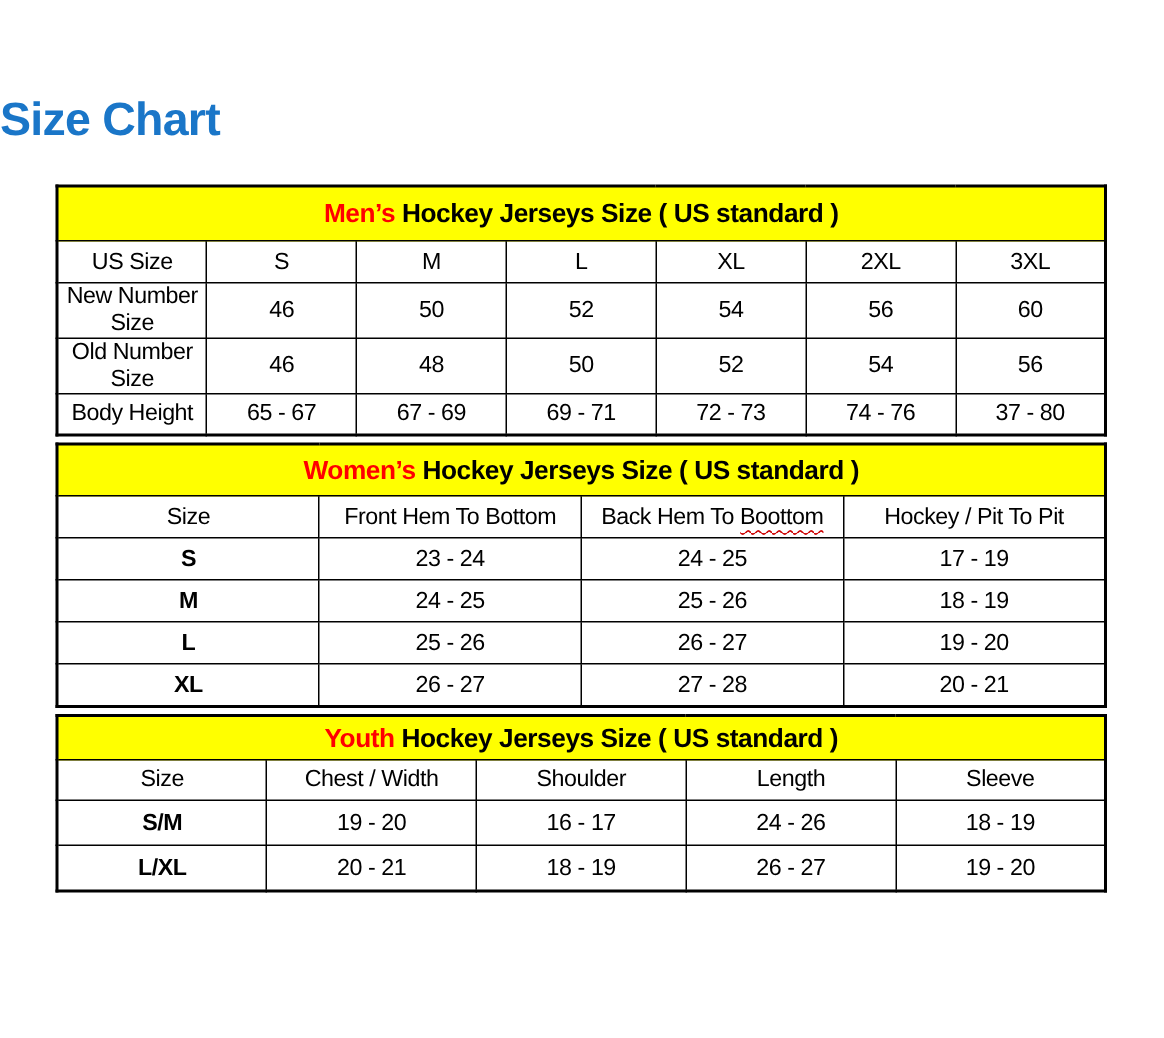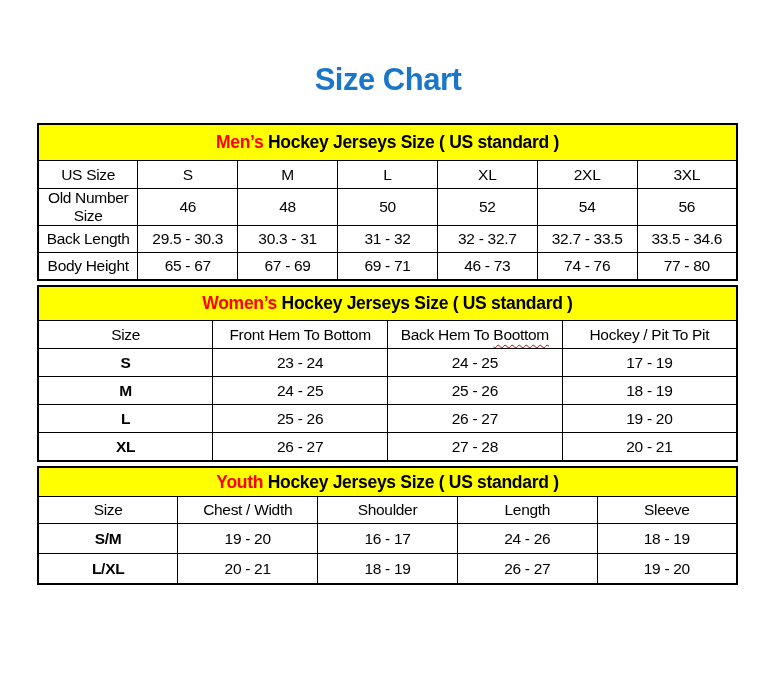--- a/index.html
+++ b/index.html
@@ -9,21 +9,21 @@
     --squiggle-red:#cc0000;
   }
   html,body{margin:0;padding:0;}
   body{
     width:776px;height:692px;background:#ffffff;
     font-family:"Liberation Sans",sans-serif;color:#000;
     overflow:hidden;
   }
   .page-title{
     margin:62px 0 0 0;
-    text-align:center;
+    text-align:left;
     font-size:31px;font-weight:bold;
     letter-spacing:-0.5px;
     color:var(--title-blue);
   }
   .tables{
     width:701px;
     margin:25px 0 0 37px;
   }
   table.size-table{
     border-collapse:collapse;
@@ -79,45 +79,45 @@
           <tr class="head">
             <td class="col0">US Size</td>
             <td>S</td>
             <td>M</td>
             <td>L</td>
             <td>XL</td>
             <td>2XL</td>
             <td>3XL</td>
           </tr>
           <tr class="data">
+            <td class="col0 label">New Number Size</td>
+            <td>46</td>
+            <td>50</td>
+            <td>52</td>
+            <td>54</td>
+            <td>56</td>
+            <td>60</td>
+          </tr>
+          <tr class="data">
             <td class="col0 label">Old Number Size</td>
             <td>46</td>
             <td>48</td>
             <td>50</td>
             <td>52</td>
             <td>54</td>
             <td>56</td>
           </tr>
           <tr class="data">
-            <td class="col0 label">Back Length</td>
-            <td>29.5 - 30.3</td>
-            <td>30.3 - 31</td>
-            <td>31 - 32</td>
-            <td>32 - 32.7</td>
-            <td>32.7 - 33.5</td>
-            <td>33.5 - 34.6</td>
-          </tr>
-          <tr class="data">
             <td class="col0 label">Body Height</td>
             <td>65 - 67</td>
             <td>67 - 69</td>
             <td>69 - 71</td>
-            <td>46 - 73</td>
+            <td>72 - 73</td>
             <td>74 - 76</td>
-            <td>77 - 80</td>
+            <td>37 - 80</td>
           </tr>
         </tbody>
       </table>
       <table class="size-table section-womens">
         <tbody>
           <tr class="banner">
             <td colspan="4"><span class="hl">Women’s</span><span> Hockey Jerseys Size ( US standard )</span></td>
           </tr>
           <tr class="head">
             <td class="col0">Size</td>

